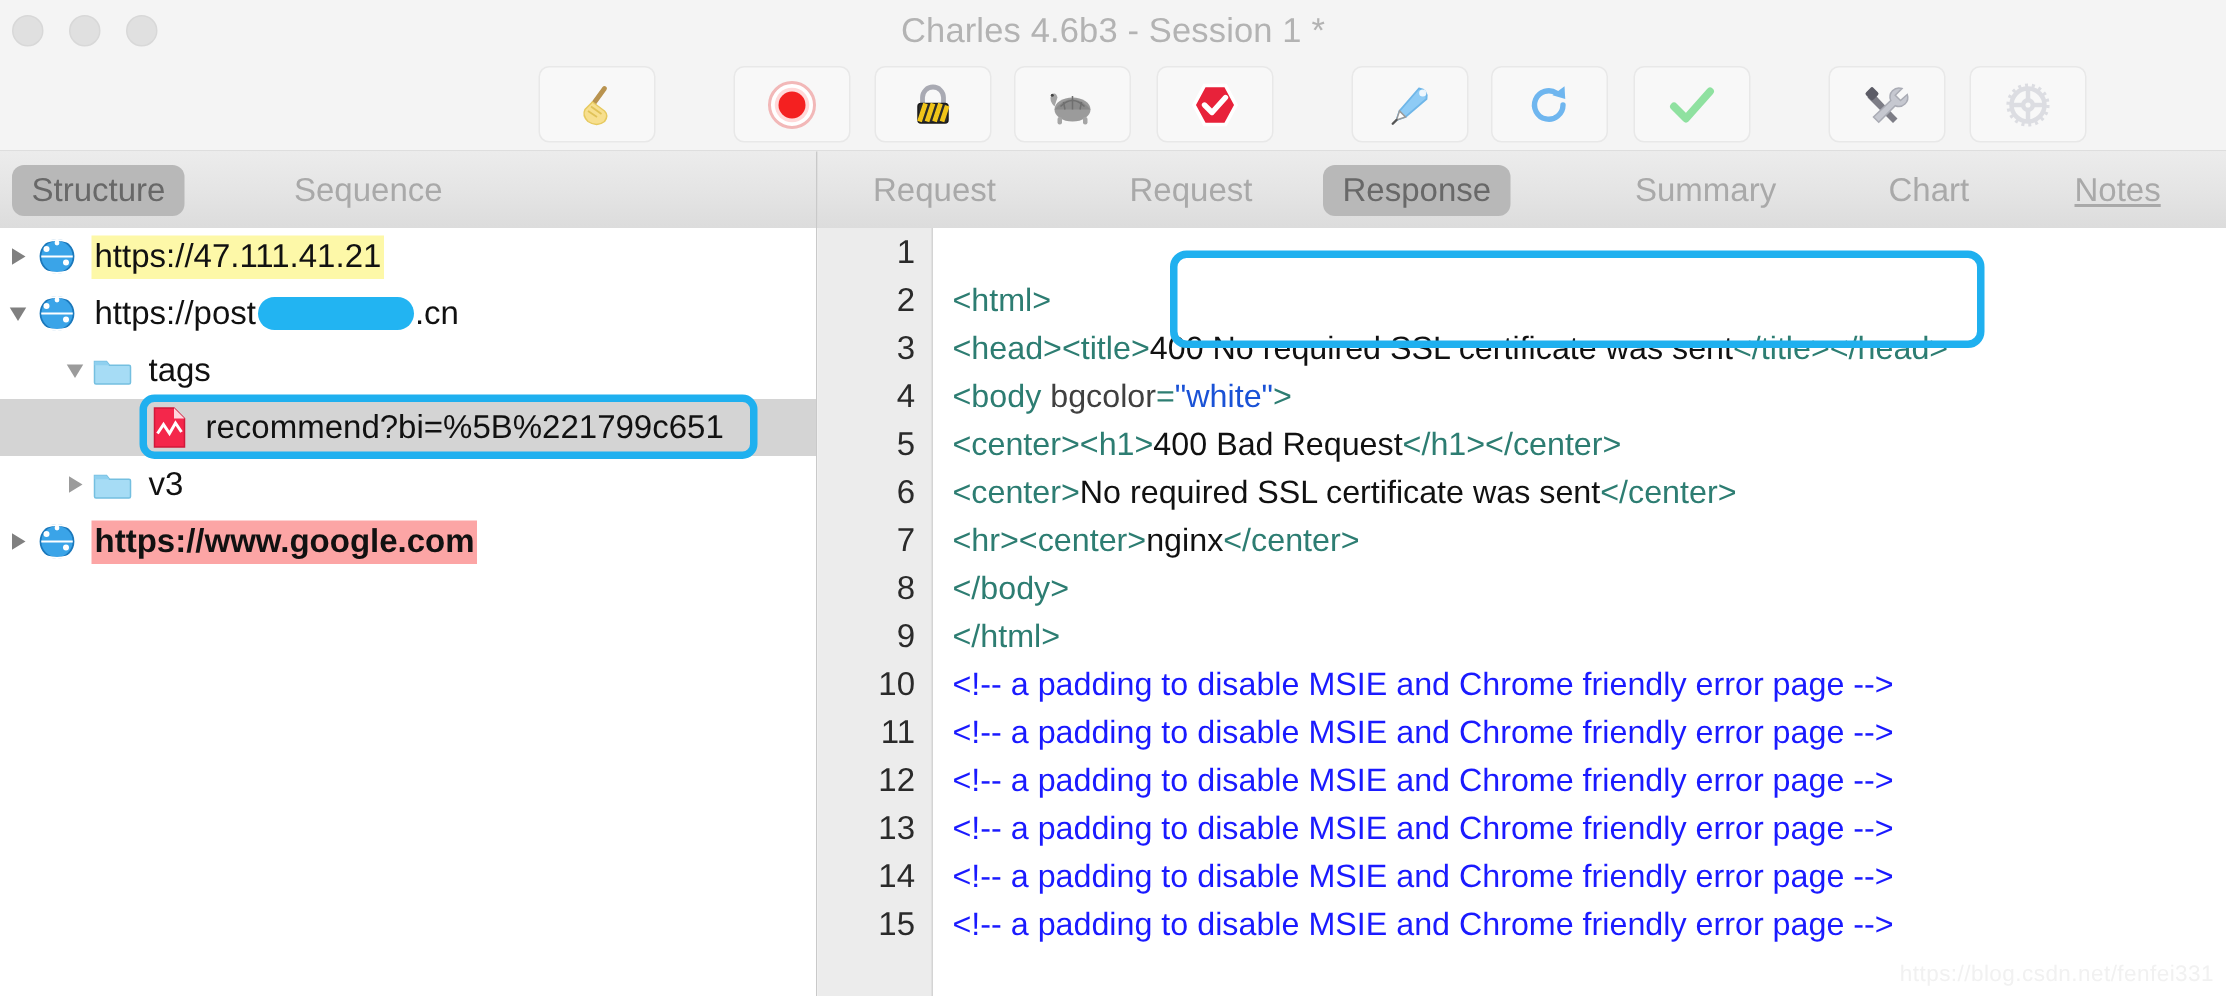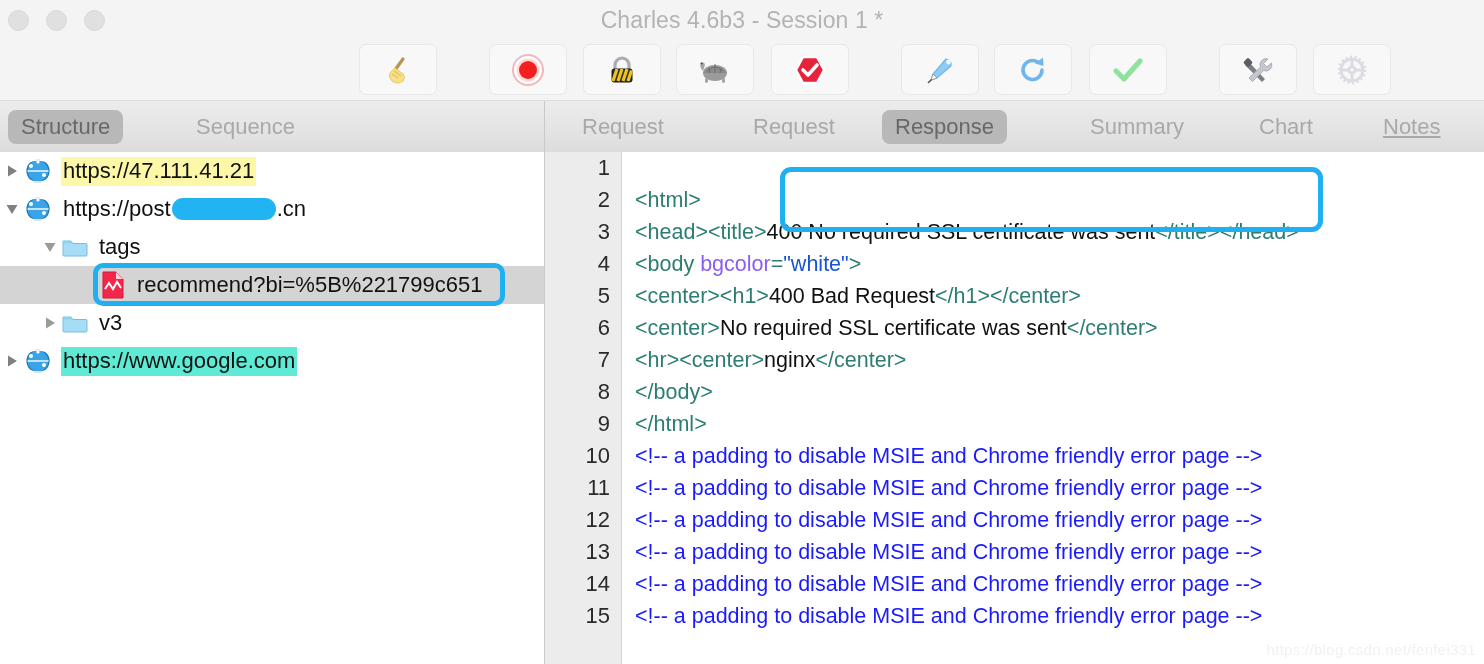--- a/index.html
+++ b/index.html
@@ -91,21 +91,21 @@
   .tw-arrow {
     width: 24px; flex: 0 0 24px; text-align: center;
     font-size: 0; line-height: 0;
   }
   .tw-arrow svg { vertical-align: middle; }
   .tlabel {
     font-size: 22px; color: #111; line-height: 1;
     padding: 3px 2px 4px 2px;
   }
   .tlabel.hl { background: #fdf8a8; }
-  .tlabel.hl-soft { background: #5eead4; }
+  .tlabel.hl-soft { background: #fca5a5; font-weight: bold; }
   .ticon { flex: 0 0 auto; margin-right: 9px; display: flex; align-items: center; }
   .redact {
     display: inline-block;
     width: 104px; height: 22px;
     background: #22b4f2; border-radius: 11px;
     vertical-align: -4px;
     margin: 0 1px;
   }
 
   
@@ -141,21 +141,21 @@
     margin-top: 32px;
   }
   .cline {
     height: 32px; line-height: 32px;
     font-size: 21.5px;
     white-space: pre;
     padding-left: 12px;
     color: #111;
   }
   .tk-tag   { color: #2d7d72; }
-  .tk-attr  { color: #8b5cf6; text-align: right; }
+  .tk-attr  { color: #404040; text-align: right; }
   .tk-val   { color: #1a52d6; }
   .tk-txt   { color: #111111; }
   .tk-cmt   { color: #1a1aff; }
 
   
   .callout-code {
     position: absolute; left: 780px; top: 167px;
     width: 543px; height: 65px;
     border: 5px solid #1fb0ef;
     border-radius: 11px;

